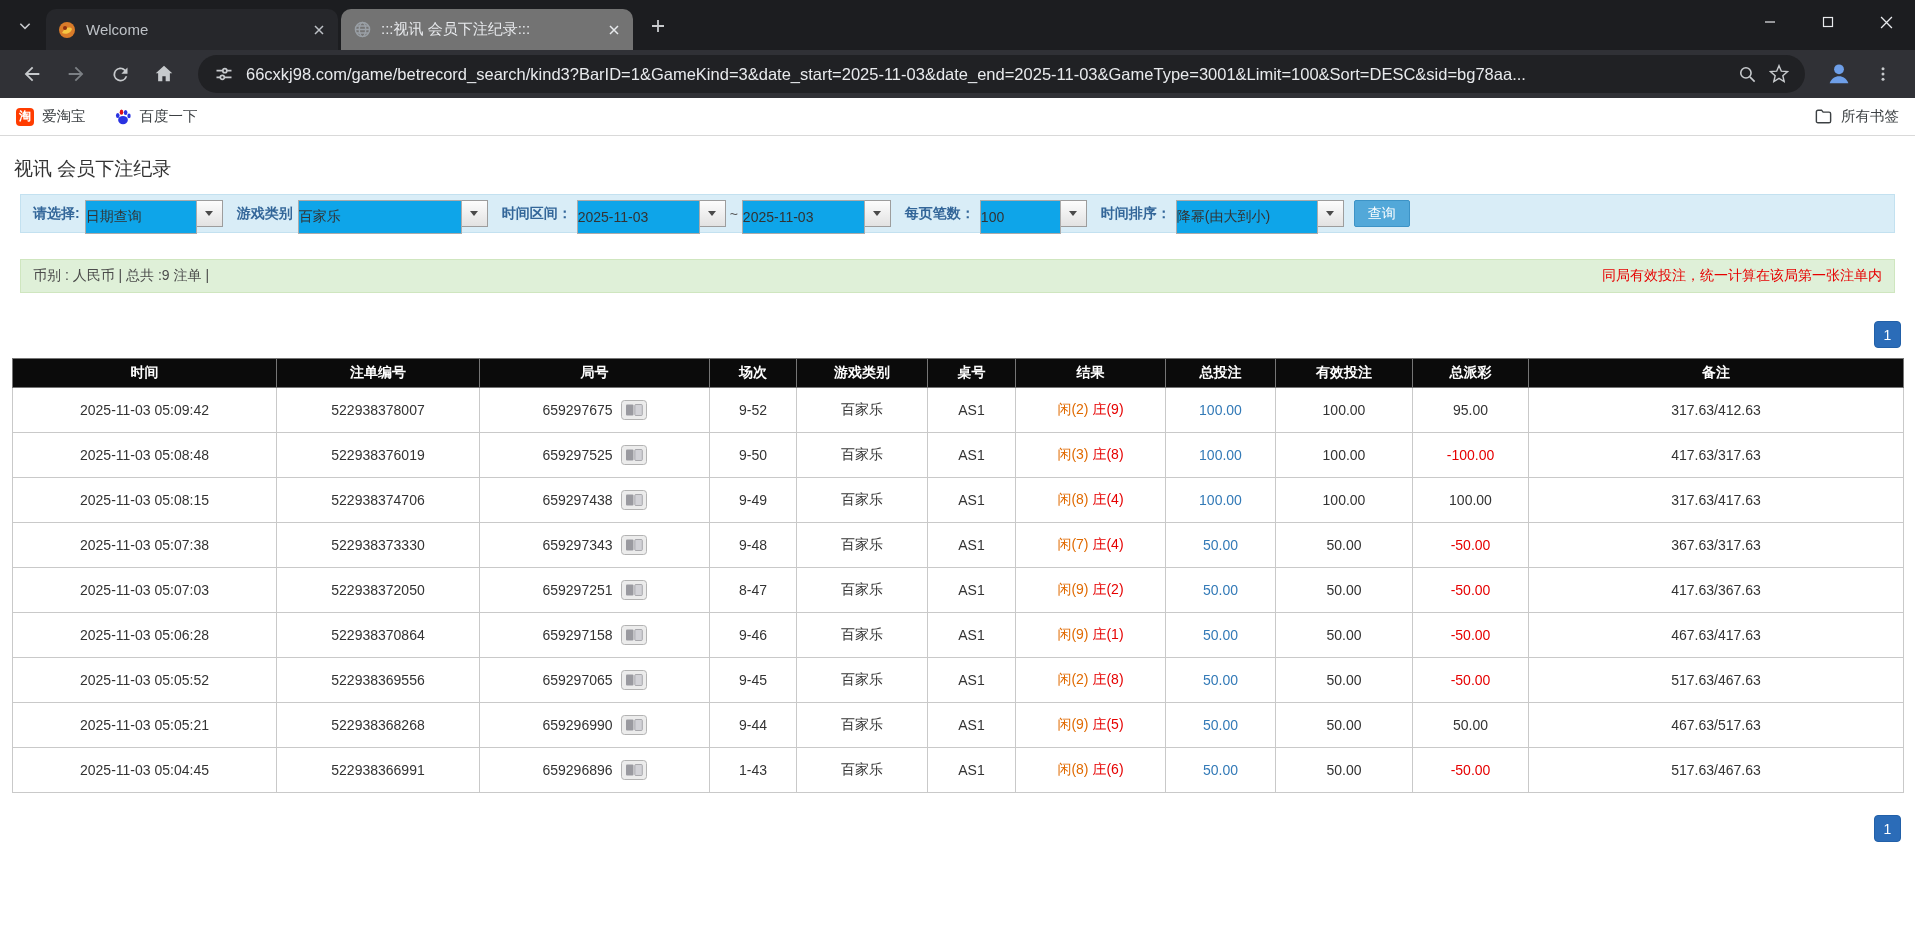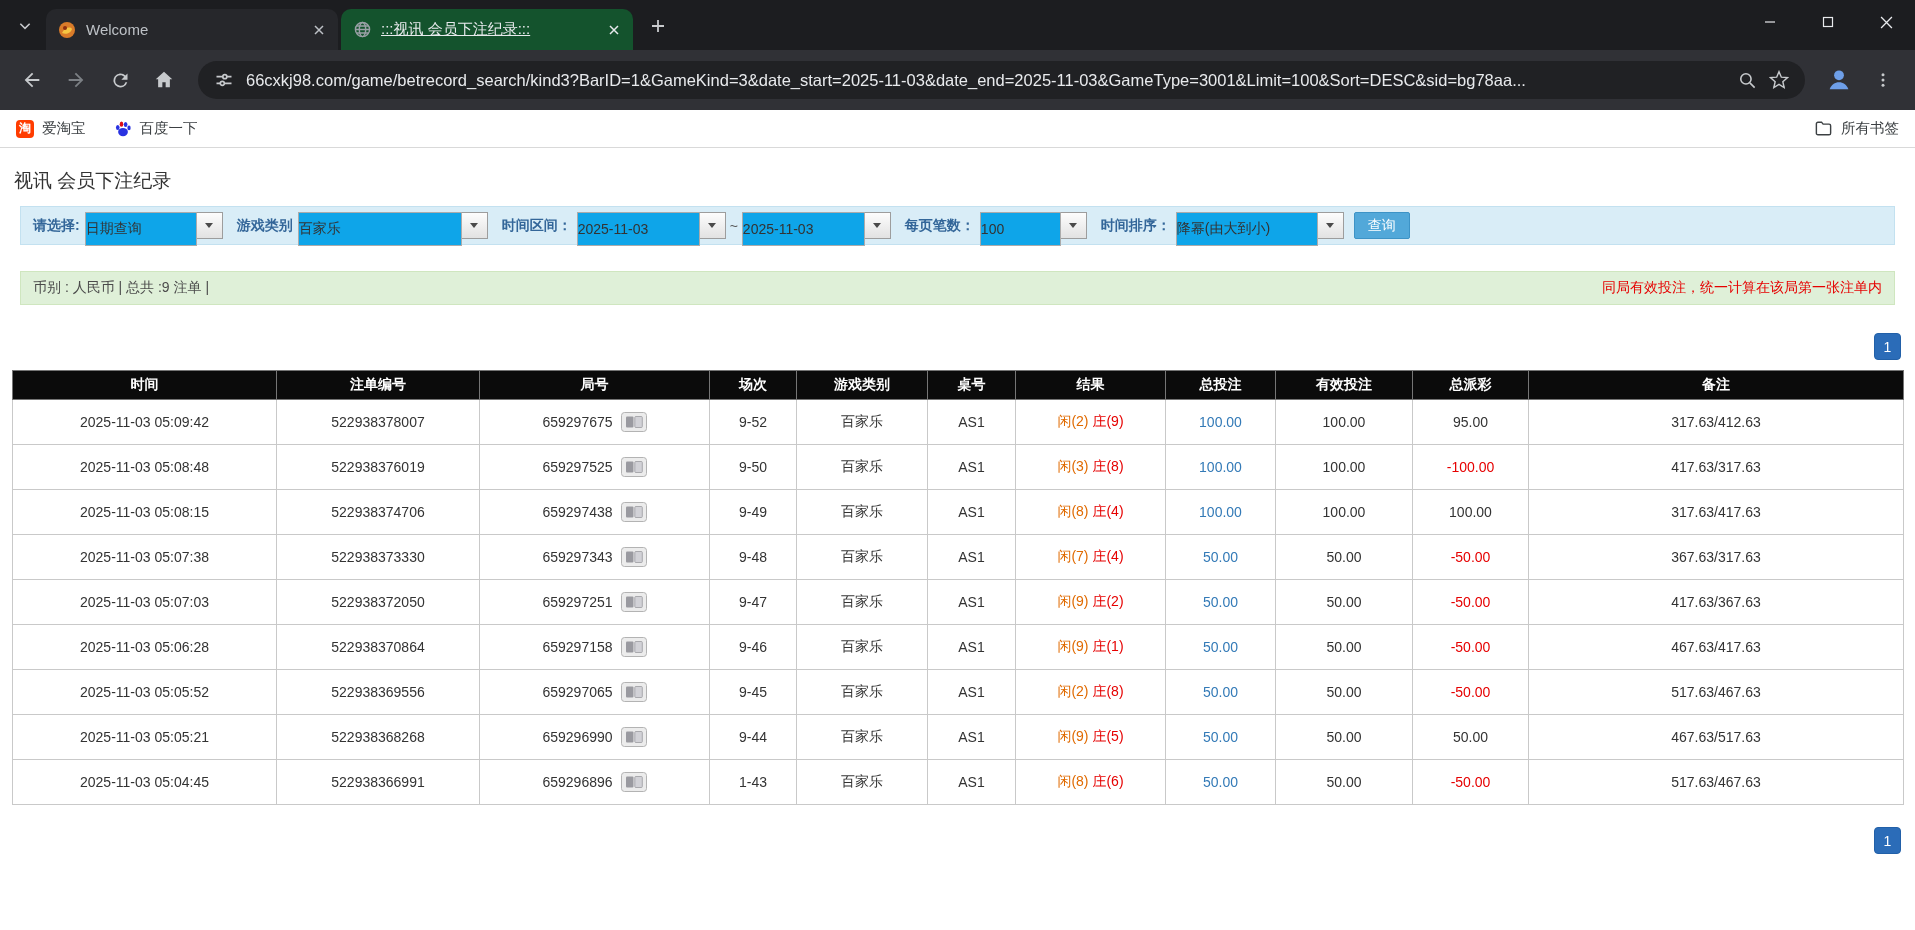--- a/index.html
+++ b/index.html
@@ -19,21 +19,21 @@
     width: 30px; height: 30px; margin: 0 6px 9px 2px;
     background: none; border: none; color: #c8cacd;
     display: flex; align-items: center; justify-content: center;
   }
   .tab {
     width: 292px; height: 41px; display: flex; align-items: center;
     padding: 0 8px 0 12px; border-radius: 10px 10px 0 0;
     color: #bdc1c6; font-size: 15px; gap: 10px;
   }
   .tab.inactive { background: #26272b; margin-right: 3px; }
-  .tab.active { background: #14532d; color: #e8eaed; text-decoration: underline; }
+  .tab.active { background: #737373; color: #e8eaed; }
   .tab-title { flex: 1; white-space: nowrap; overflow: hidden; text-overflow: ellipsis; }
   .tab-close {
     background: none; border: none; color: inherit;
     width: 22px; height: 22px; border-radius: 50%; flex: 0 0 auto;
     display: flex; align-items: center; justify-content: center;
   }
   .favicon {
     width: 18px; height: 18px; flex: 0 0 auto; border-radius: 3px;
     display: flex; align-items: center; justify-content: center;
   }
@@ -41,21 +41,21 @@
     width: 34px; height: 34px; margin: 0 0 7px 8px; border: none; background: none;
     color: #c8cacd; display: flex; align-items: center; justify-content: center;
   }
   .win-controls { position: absolute; right: 0; top: 0; height: 44px; display: flex; }
   .win-btn {
     width: 58px; height: 44px; background: none; border: none; color: #e8eaed;
     display: flex; align-items: center; justify-content: center;
   }
 
   .toolbar {
-    height: 60px; background: #303136; display: flex; align-items: center;
+    height: 48px; background: #303136; display: flex; align-items: center;
     padding: 0 12px; gap: 4px;
   }
   .tool-btn {
     width: 40px; height: 40px; border: none; background: none; border-radius: 50%;
     color: #c7cacd; display: flex; align-items: center; justify-content: center; flex: 0 0 auto;
   }
   .tool-btn.dim { color: #7c8085; }
   .omnibox {
     flex: 1; min-width: 0; height: 38px; background: #202124; border-radius: 19px;
     display: flex; align-items: center; padding: 0 16px; margin: 0 10px; gap: 12px;
@@ -498,21 +498,21 @@
           <td><span class="round-wrap">
               <span>659297251</span>
               <span class="round-icon">
     <svg width="26" height="20" viewBox="0 0 26 20">
       <rect x="0.5" y="0.5" width="25" height="19" rx="3" fill="#ececec" stroke="#b3b3b3"></rect>
       <rect x="5" y="4.5" width="7.5" height="11" rx="1" fill="#9a9aa0"></rect>
       <rect x="13.8" y="4.5" width="7.5" height="11" rx="1" fill="#d2d2d7" stroke="#9a9aa0" stroke-width="0.8"></rect>
     </svg>
   </span>
             </span></td>
-          <td>9-47</td>
+          <td>8-47</td>
           <td>百家乐</td>
           <td>AS1</td>
           <td><span class="res-player">闲(9)</span> <span class="res-banker">庄(2)</span></td>
           <td class="link-blue">50.00</td>
           <td>50.00</td>
           <td class="neg">-50.00</td>
           <td>417.63/367.63</td>
         </tr>
         <tr>
           <td>2025-11-03 05:06:28</td>

